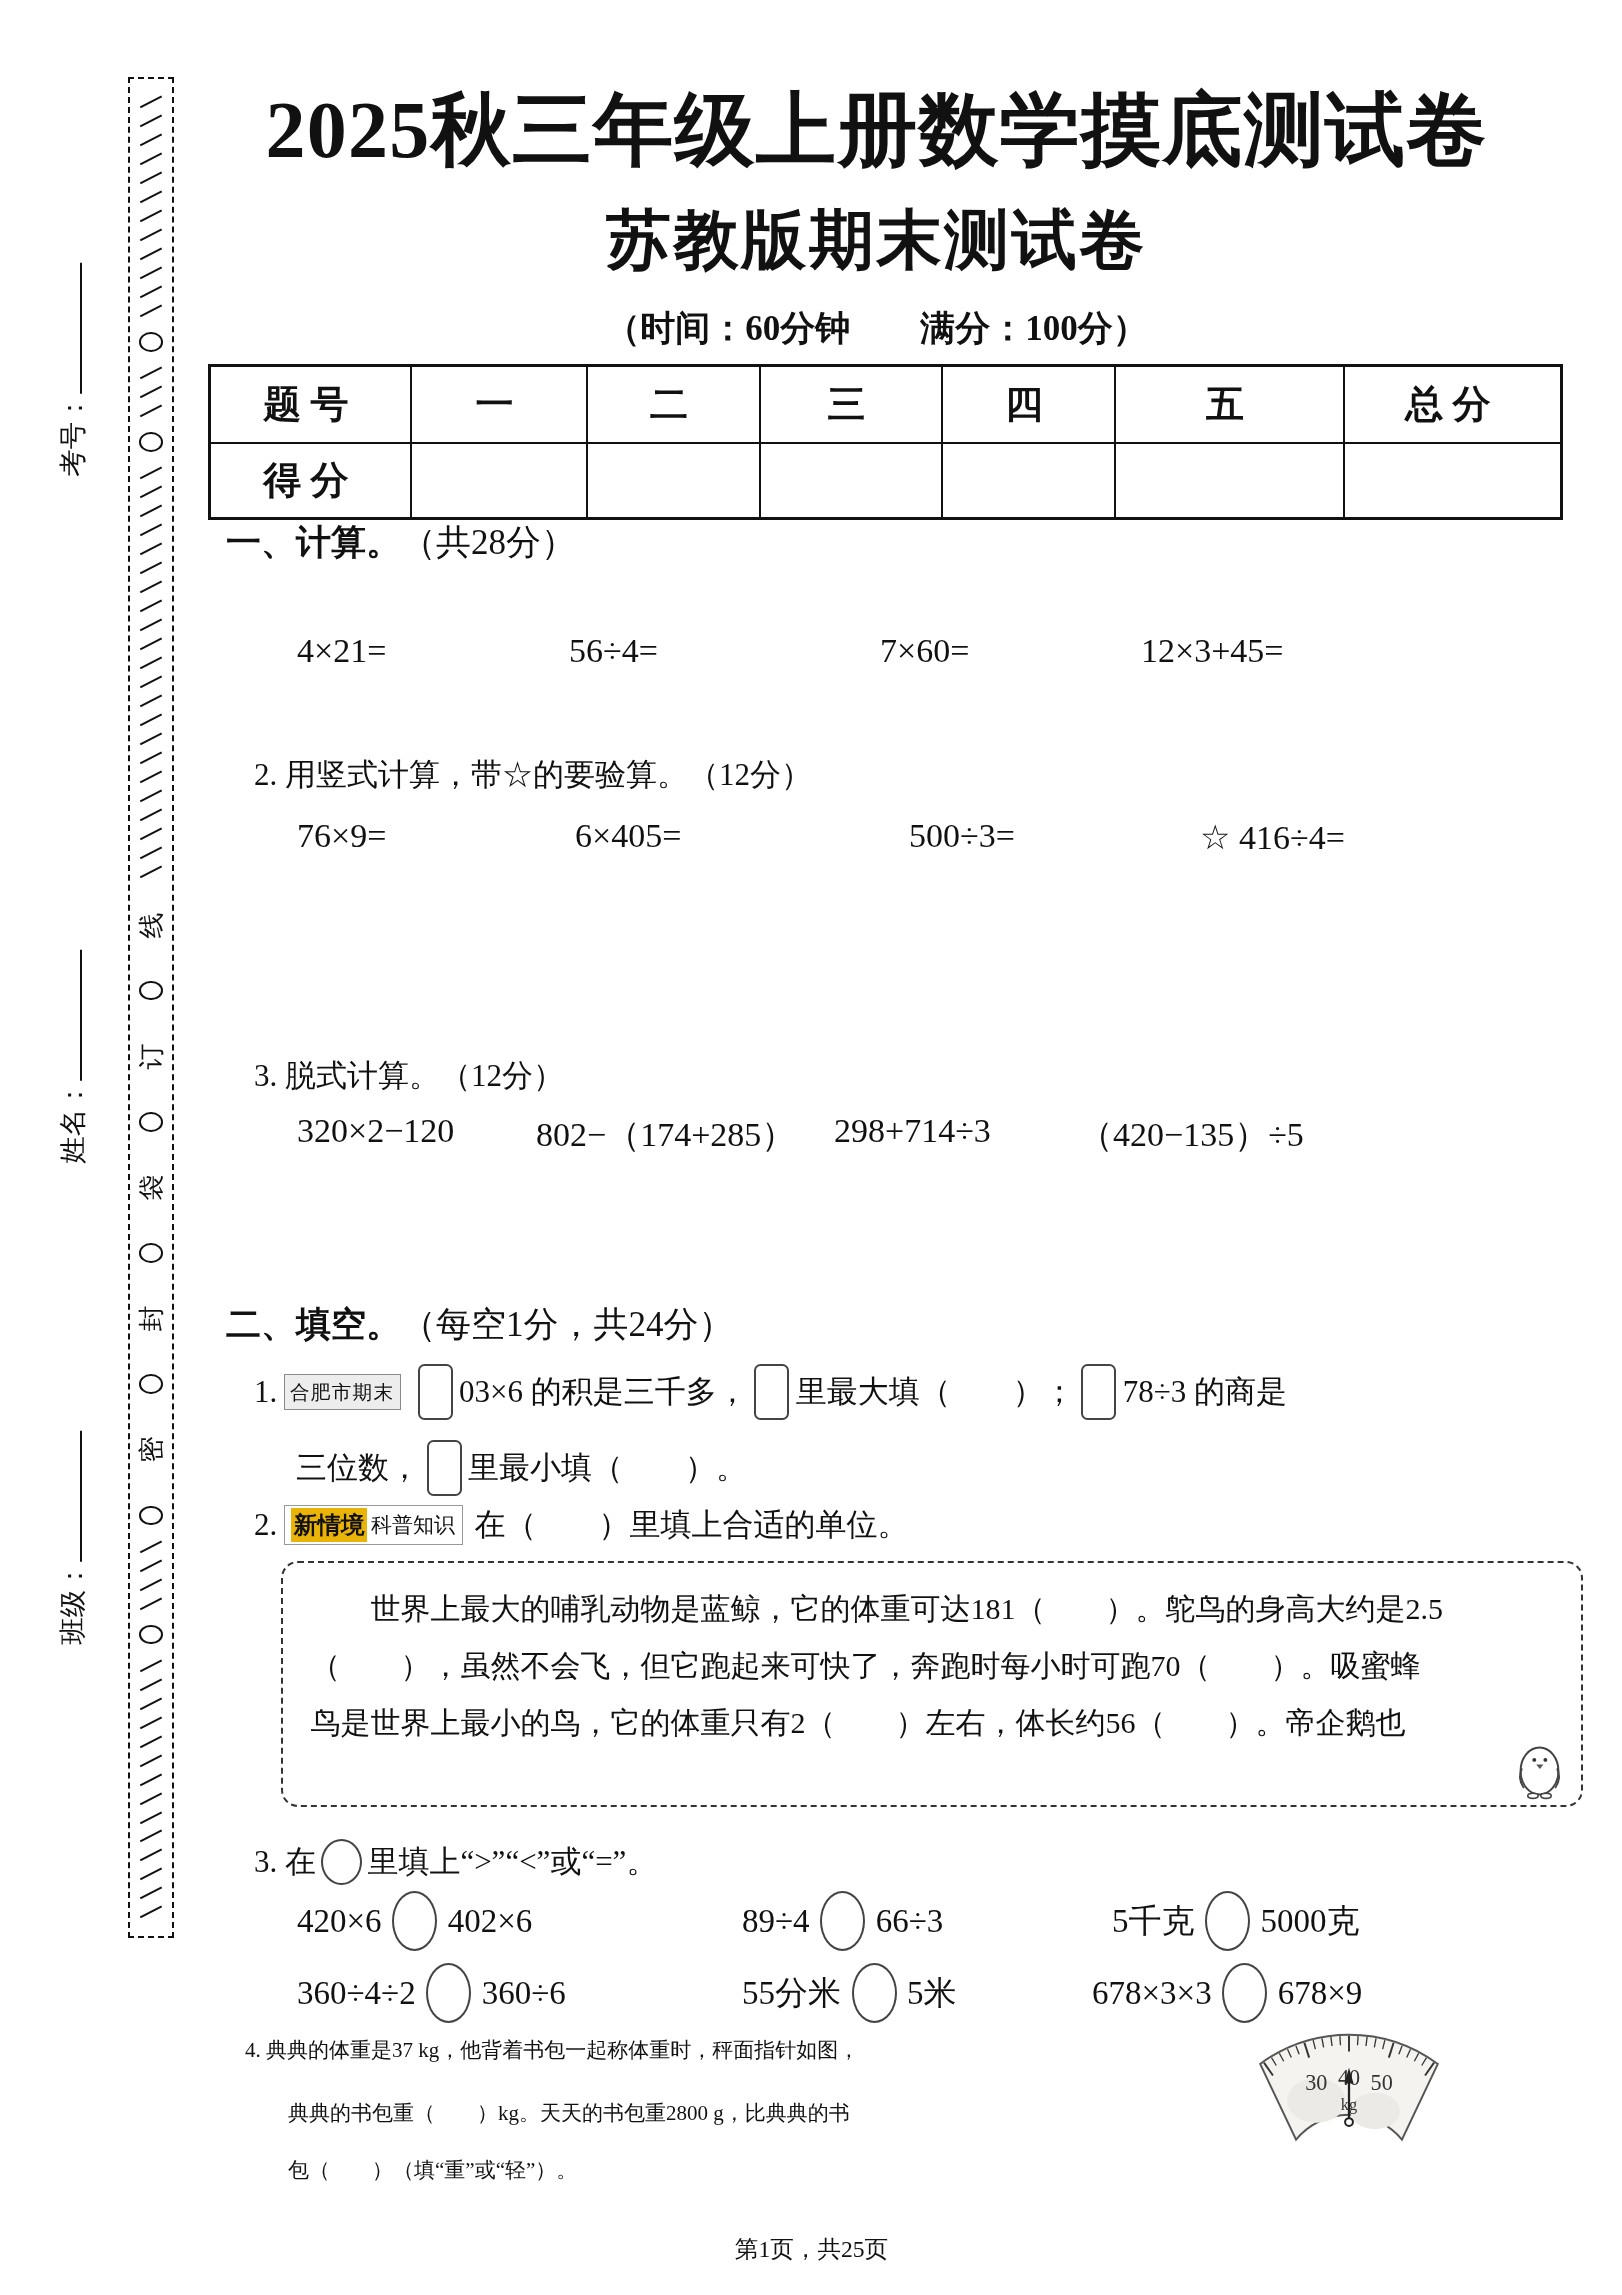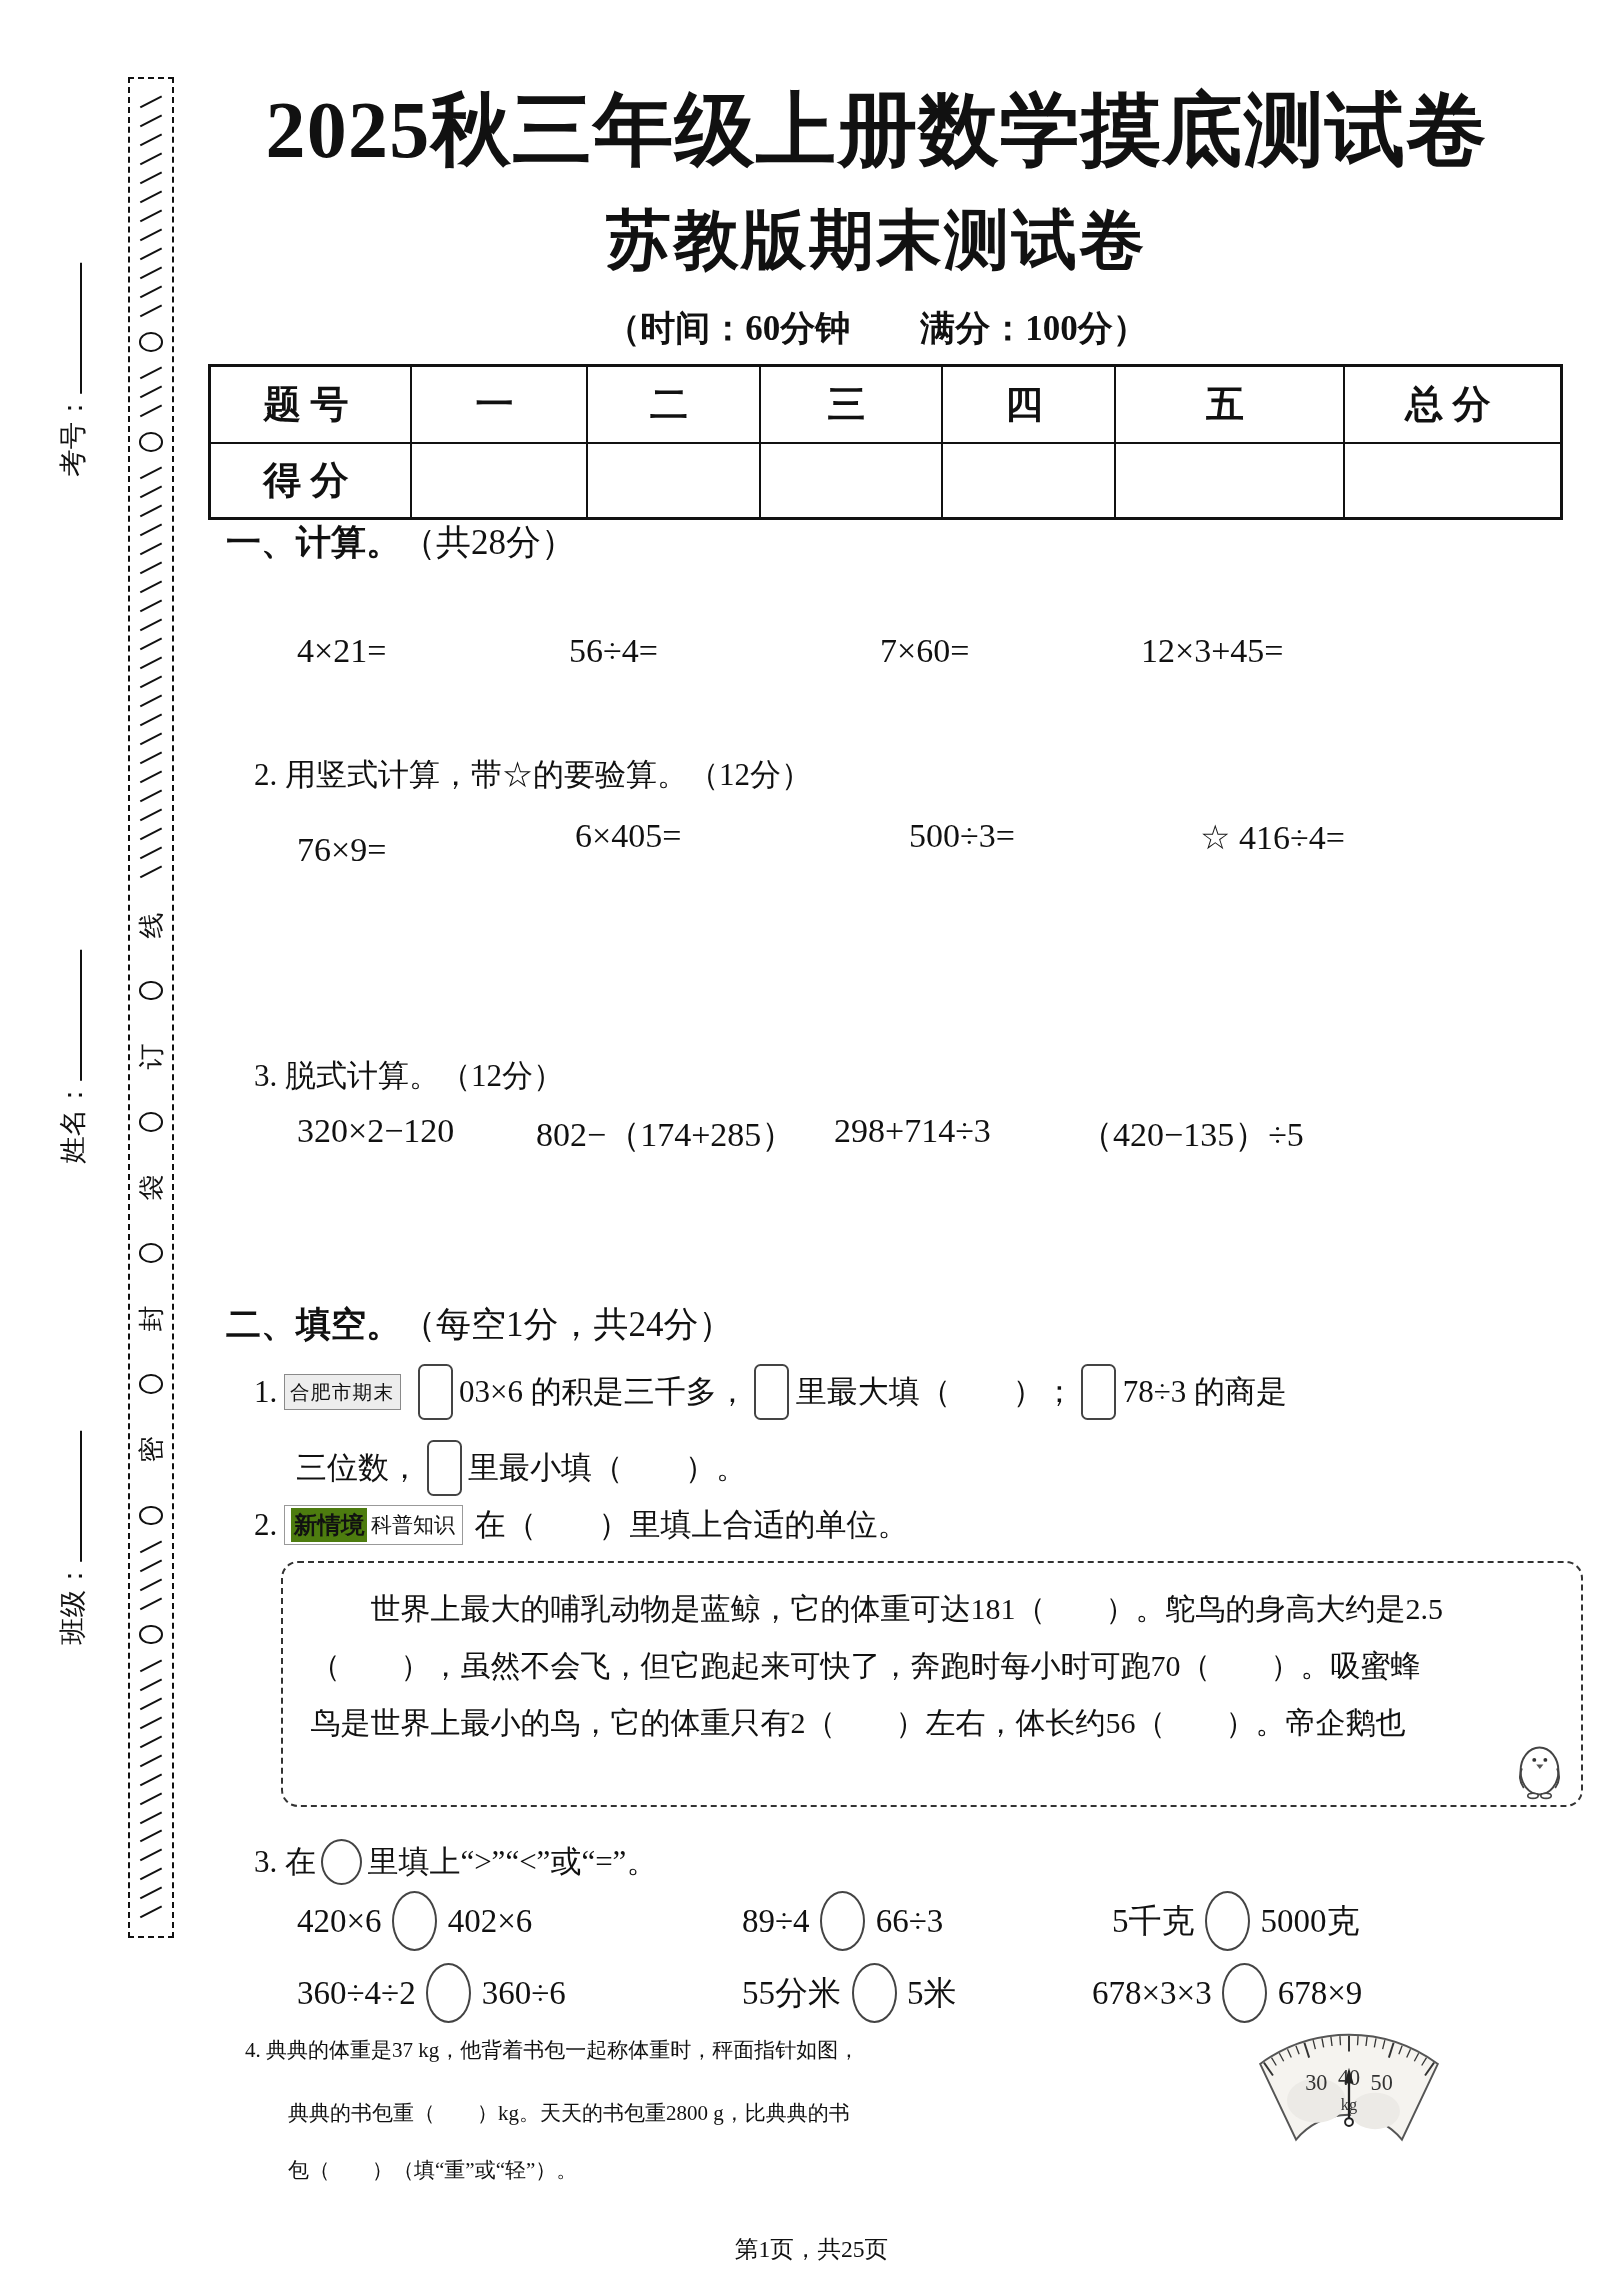--- a/index.html
+++ b/index.html
@@ -41,21 +41,21 @@
 
   .fill-line{display:flex;align-items:center;font-size:31px;white-space:nowrap;}
   .small-box{display:inline-block;width:31px;height:52px;border:2px solid #444;
              border-radius:6.5px;margin:0 6.5px;flex:0 0 auto;}
   .badge-hefei{font-family:"Liberation Sans","DejaVu Sans",sans-serif;font-size:19.6px;
                border:1.3px solid #8a8a8a;background:#ededed;padding:3.9px 5.2px;margin:0 10.5px 0 6.5px;
                letter-spacing:1.3px;flex:0 0 auto;}
   .badge-pair{display:inline-flex;align-items:center;border:1.3px solid #999;padding:1.3px 6.5px;
               margin:0 11.8px 0 6.5px;background:#fff;flex:0 0 auto;}
   .badge-bold{font-weight:900;font-size:23.6px;font-family:"Liberation Sans","DejaVu Sans",sans-serif;
-              background:#4d7c0f;padding:1.3px 2.6px;margin-right:3.9px;}
+              background:#eab308;padding:1.3px 2.6px;margin-right:3.9px;}
   .badge-light{font-size:21px;font-family:"Liberation Sans","DejaVu Sans",sans-serif;}
 
   .science-box{position:absolute;left:281px;top:1561px;width:1243px;height:208px;
                border:2px dashed #333;border-radius:17px;padding:17px 27.5px;
                font-size:30px;line-height:57px;}
   .sci-line{white-space:nowrap;}
   .indent{text-indent:60px;}
 
   .cmp-circle{display:inline-block;width:41px;height:56px;border:2px solid #444;
               border-radius:50%;margin:0 10.5px;vertical-align:middle;flex:0 0 auto;}
@@ -182,21 +182,21 @@
 
   <div class="eq-row" style="top:632px;">
     <span class="eq" style="left:75px;">4×21=</span>
     <span class="eq" style="left:347px;">56÷4=</span>
     <span class="eq" style="left:658px;">7×60=</span>
     <span class="eq" style="left:919px;">12×3+45=</span>
   </div>
 
   <div class="abs q-label" style="left:254px;top:754px;">2. 用竖式计算，带☆的要验算。（12分）</div>
   <div class="eq-row" style="top:817px;">
-    <span class="eq" style="left:75px;margin-top:14px;">76×9=</span>
+    <span class="eq" style="left:75px;">76×9=</span>
     <span class="eq" style="left:353px;">6×405=</span>
     <span class="eq" style="left:687px;">500÷3=</span>
     <span class="eq" style="left:978px;">☆ 416÷4=</span>
   </div>
 
   <div class="abs q-label" style="left:254px;top:1055px;">3. 脱式计算。（12分）</div>
   <div class="eq-row" style="top:1112px;">
     <span class="eq" style="left:75px;">320×2−120</span>
     <span class="eq" style="left:314px;">802−（174+285）</span>
     <span class="eq" style="left:612px;">298+714÷3</span>

